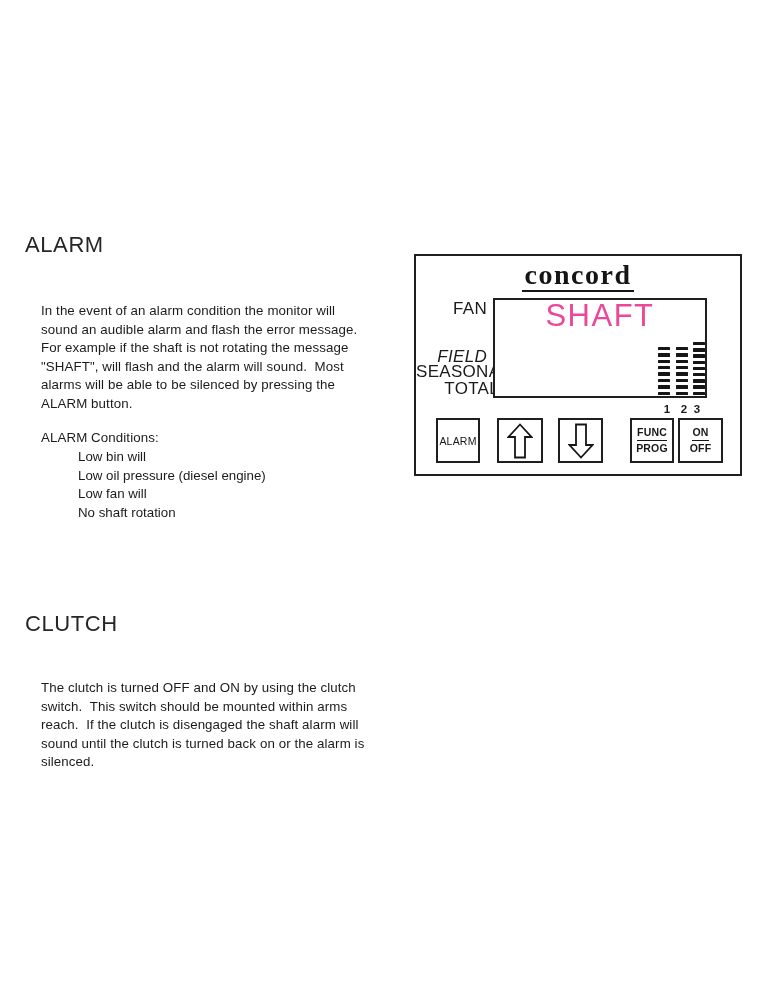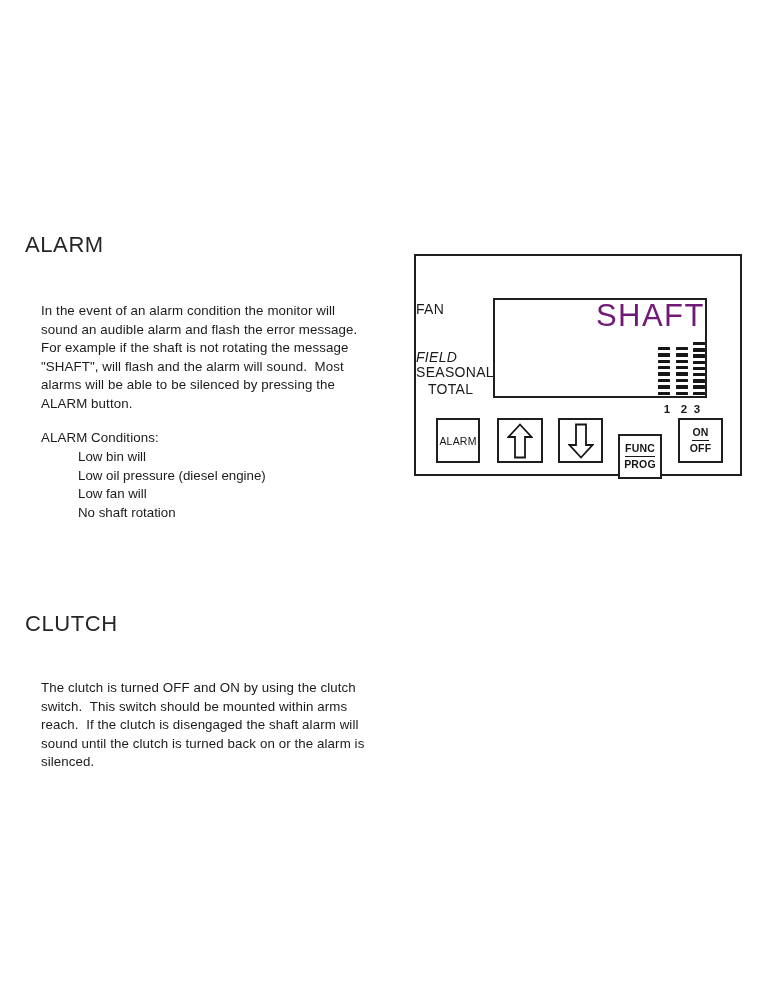--- a/index.html
+++ b/index.html
@@ -25,25 +25,25 @@
     position:absolute;left:0;right:0;top:5px;text-align:center;
     font-family:"Liberation Serif", serif;font-weight:bold;font-size:28px;
     letter-spacing:1.5px;color:#151515;line-height:28px;
   }
   .brand span{border-bottom:2px solid #151515;padding:0 3px 0 3px;}
   .lcd{
     position:absolute;left:77px;top:42px;width:214px;height:100px;
     border:2px solid #1f1f1f;box-sizing:border-box;background:#fff;
   }
   .lcd-msg{
-    margin-top:-1px;text-align:right;font-size:31px;letter-spacing:1.5px;
-    color:#701a75;line-height:34px;font-weight:400;
+    margin-top:-1px;text-align:center;font-size:31px;letter-spacing:1.5px;
+    color:#ec4899;line-height:34px;font-weight:400;
   }
   .side-label{
-    position:absolute;left:0;width:71px;text-align:left;font-size:14px;
+    position:absolute;left:0;width:71px;text-align:right;font-size:17px;
     letter-spacing:0.3px;color:#1b1b1b;line-height:12px;
   }
   #lbl-fan{top:47px;}
   #lbl-field{top:95px;font-style:italic;}
   #lbl-seasonal{top:110px;}
   #lbl-total{top:127px;padding-left:12px;}
   .bar-col{
     position:absolute;bottom:1px;width:12px;display:flex;flex-direction:column;
     justify-content:space-between;
   }
@@ -57,21 +57,21 @@
   }
   #ch0{left:245px;} #ch1{left:262px;} #ch2{left:275px;}
   .btn{
     position:absolute;top:162px;height:45px;border:2px solid #1f1f1f;background:#fff;
     box-sizing:border-box;display:flex;flex-direction:column;align-items:center;
     justify-content:center;color:#161616;
   }
   #btn-alarm{left:20px;width:44px;font-size:10.5px;letter-spacing:0.2px;}
   #btn-up{left:81px;width:46px;}
   #btn-down{left:142px;width:45px;}
-  #btn-func{left:202px;width:44px;margin-top:16px;}
+  #btn-func{left:214px;width:44px;}
   #btn-power{left:262px;width:45px;}
   .btn .line{font-size:10.5px;font-weight:bold;line-height:13px;letter-spacing:0.2px;}
   .btn .ul{border-bottom:1.5px solid #161616;padding-bottom:0.5px;margin-bottom:1px;}
   .arrow-svg{display:block;}
 </style>
 </head>
 <body>
 
 <div class="page">
 
@@ -96,20 +96,23 @@
   <h1 class="heading" style="top:613px;">CLUTCH</h1>
 
   <p class="bodytext" style="top:663px;">The clutch is turned OFF and ON by using the clutch
 switch.  This switch should be mounted within arms
 reach.  If the clutch is disengaged the shaft alarm will
 sound until the clutch is turned back on or the alarm is
 silenced.</p>
 
   <div class="device">
 
+    <div class="brand">
+      <span>concord</span>
+    </div>
 
     <div class="side-label" id="lbl-fan">FAN</div>
     <div class="side-label" id="lbl-field">FIELD</div>
     <div class="side-label" id="lbl-seasonal">SEASONAL</div>
     <div class="side-label" id="lbl-total">TOTAL</div>
 
     <div class="lcd">
       <div class="lcd-msg">SHAFT</div>
       <div class="bar-col" id="bar0">
           <div class="dash"></div>

